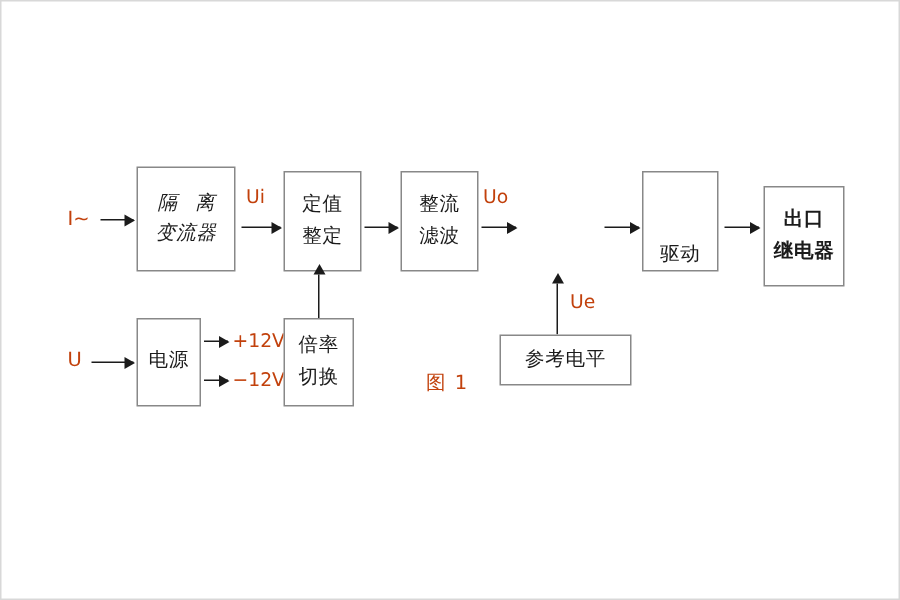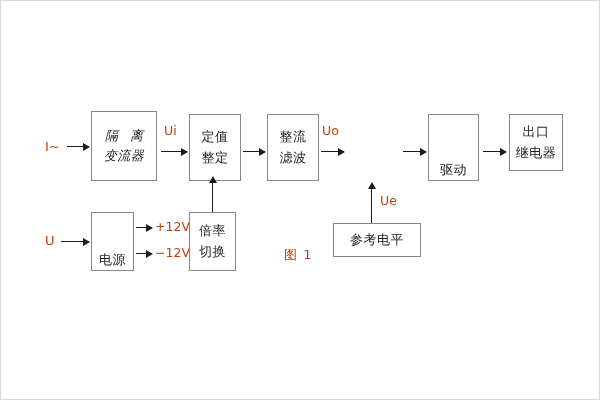--- a/index.html
+++ b/index.html
@@ -110,29 +110,29 @@
 
 
   <div class="arrow-h" style="left:402px; top:150px; width:23px;"></div>
 
   <div class="box" style="left:427px; top:113px; width:51px; height:67px;justify-content:flex-end;">
     <span class="ln">驱动</span>
   </div>
 
   <div class="arrow-h" style="left:482px; top:150px; width:23px;"></div>
 
-  <div class="box" style="left:508px; top:113px; width:54px; height:57px;">
+  <div class="box" style="left:508px; top:123px; width:54px; height:67px;font-weight:bold;">
     <span class="ln">出口</span>
     <span class="ln">继电器</span>
   </div>
 
   <div class="lbl port" style="left:44px; top:232px;">U</div>
   <div class="arrow-h" style="left:60px; top:240px; width:28px;"></div>
 
-  <div class="box" style="left:90px; top:211px; width:43px; height:59px;justify-content:flex-end;">
+  <div class="box" style="left:90px; top:211px; width:43px; height:59px;">
     <span class="ln">电源</span>
   </div>
 
   <div class="arrow-h" style="left:135px; top:226px; width:16px;"></div>
   <div class="lbl sig" style="left:154px; top:218px;">+12V</div>
 
   <div class="arrow-h" style="left:135px; top:252px; width:16px;"></div>
   <div class="lbl sig" style="left:154px; top:244px;">−12V</div>
 
   <div class="box" style="left:188px; top:211px; width:47px; height:59px;">

